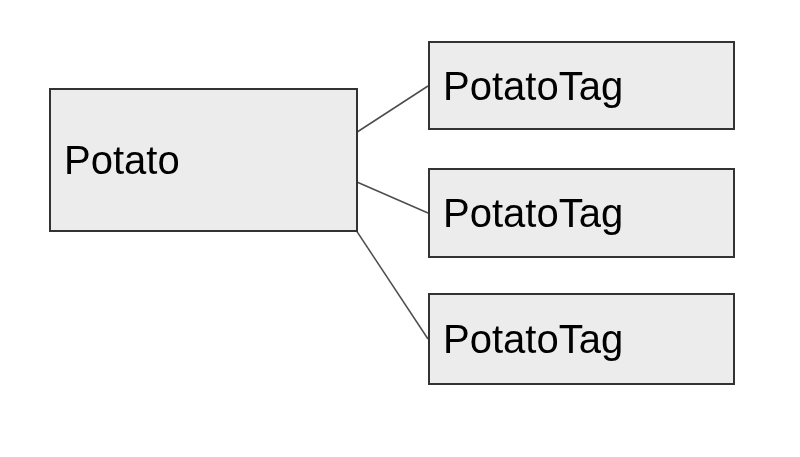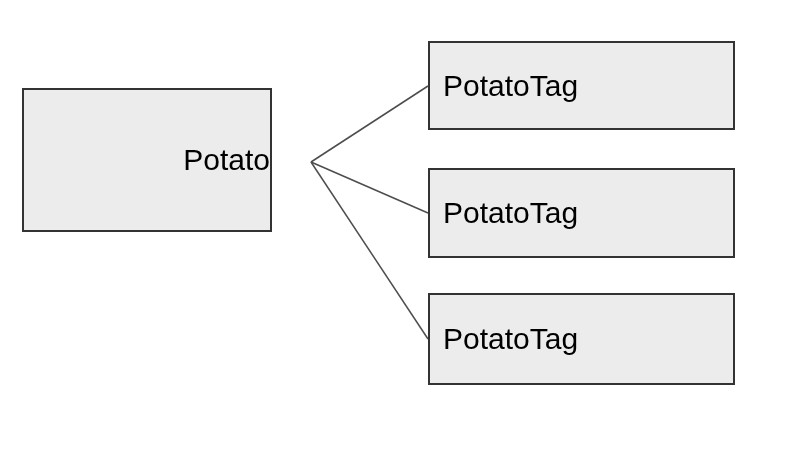--- a/index.html
+++ b/index.html
@@ -25,30 +25,29 @@
   }
   .node {
     position: absolute;
     box-sizing: border-box;
     background: #ececec;
     border: 2px solid #333333;
     display: flex;
     align-items: center;
     padding-left: 13px;
     color: #000000;
-    font-size: 30px;
+    font-size: 40px;
     line-height: 1;
     white-space: nowrap;
   }
   .node-source {
-    left: 22px;
+    left: 49px;
     top: 88px;
-    width: 250px;
+    width: 309px;
     height: 144px;
-    justify-content: flex-end;
   }
   .node-target-1 {
     left: 428px;
     top: 41px;
     width: 307px;
     height: 89px;
   }
   .node-target-2 {
     left: 428px;
     top: 168px;

